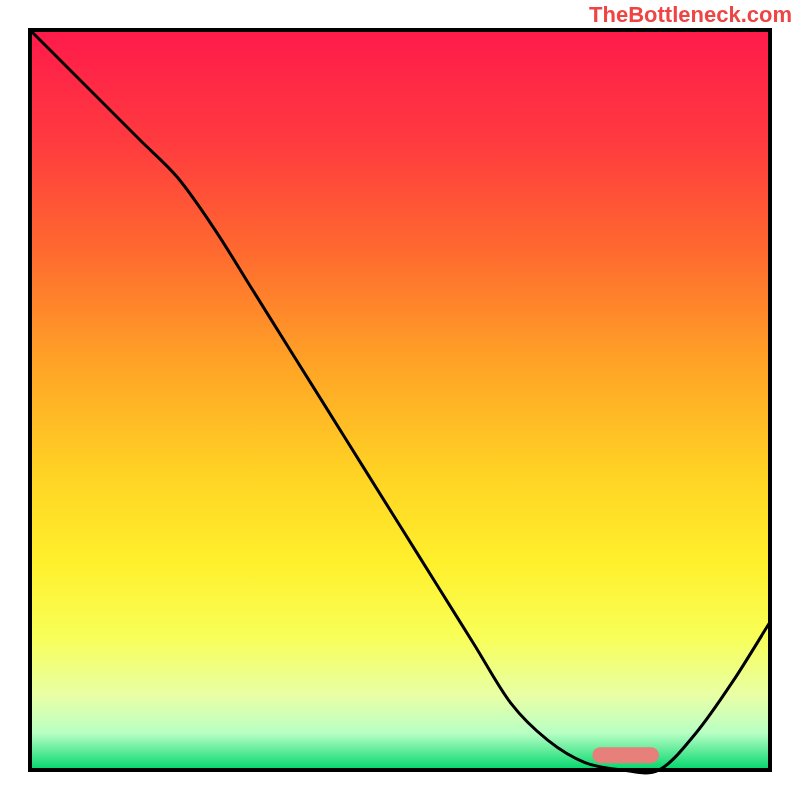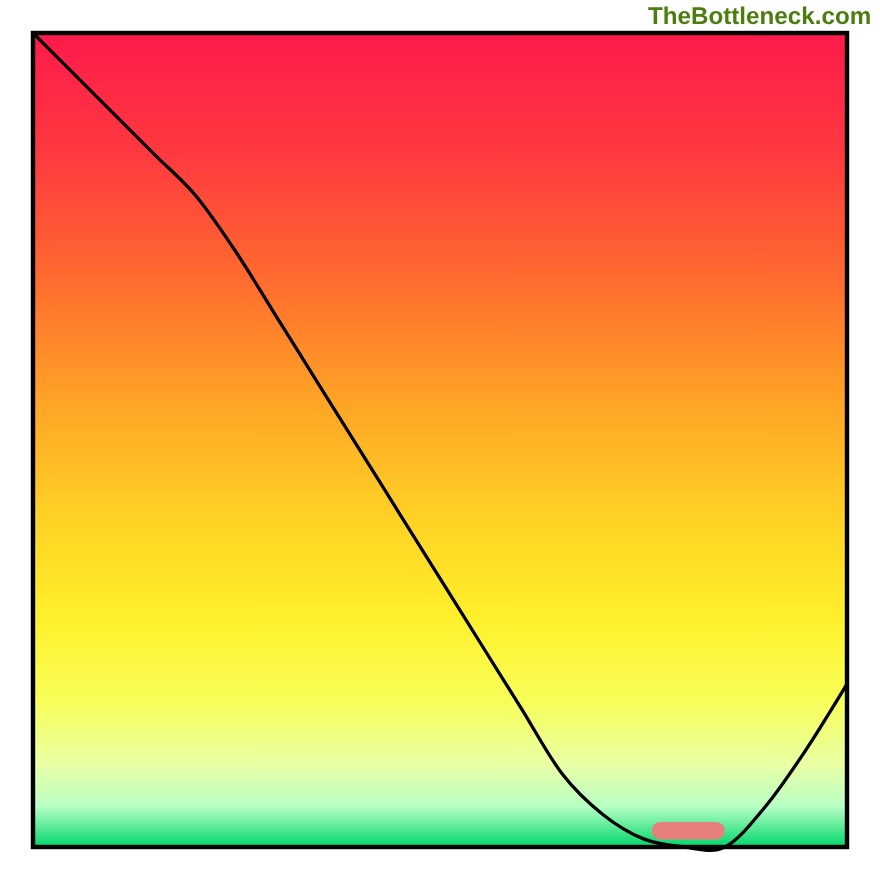--- a/index.html
+++ b/index.html
@@ -14,21 +14,21 @@
     position: relative;
     width: 800px;
     height: 800px;
   }
   .watermark {
     position: absolute;
     top: 2px;
     right: 8px;
     font-size: 22px;
     font-weight: bold;
-    color: #4d7c0f;
+    color: #ef4444;
     z-index: 10;
   }
   svg {
     display: block;
   }
 </style>
 </head>
 <body>
 <div class="container">
 

